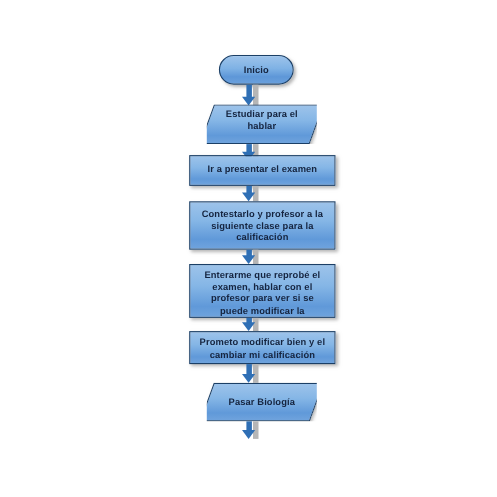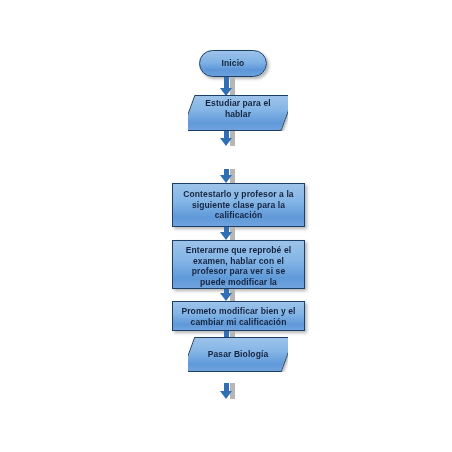--- a/index.html
+++ b/index.html
@@ -130,20 +130,23 @@
     <div class="skew"></div>
     <div class="txt">Estudiar para el hablar</div>
   </div>
 
   <div class="connector" style="left:219px; top:131px; height:15px;">
     <div class="conn-shadow"></div>
     <div class="conn-line"></div>
     <div class="conn-head"></div>
   </div>
 
+  <div class="node process clip-top" style="left:172px; top:141px; width:133px; height:28px;">
+    <div class="txt" style="padding-top:6px;">Ir a presentar el examen</div>
+  </div>
 
   <div class="connector" style="left:219px; top:169px; height:14px;">
     <div class="conn-shadow"></div>
     <div class="conn-line"></div>
     <div class="conn-head"></div>
   </div>
 
   <div class="node process" style="left:172px; top:183px; width:133px; height:44px;">
     <div class="txt">Contestarlo y profesor a la siguiente clase para la calificación</div>
   </div>
@@ -167,21 +170,21 @@
   <div class="node process clip-top" style="left:172px; top:301px; width:133px; height:30px;">
     <div class="txt" style="padding-top:4px;">Prometo modificar bien y el cambiar mi calificación</div>
   </div>
 
   <div class="connector" style="left:219px; top:331px; height:17px;">
     <div class="conn-shadow"></div>
     <div class="conn-line"></div>
     <div class="conn-head"></div>
   </div>
 
-  <div class="node data-shape" style="left:188px; top:337px; width:100px; height:35px;text-align:center;">
+  <div class="node data-shape" style="left:188px; top:348px; width:100px; height:35px;text-align:center;">
     <div class="skew"></div>
     <div class="txt">Pasar Biología</div>
   </div>
 
   <div class="connector" style="left:219px; top:383px; height:16px;">
     <div class="conn-shadow"></div>
     <div class="conn-line"></div>
     <div class="conn-head"></div>
   </div>
 

